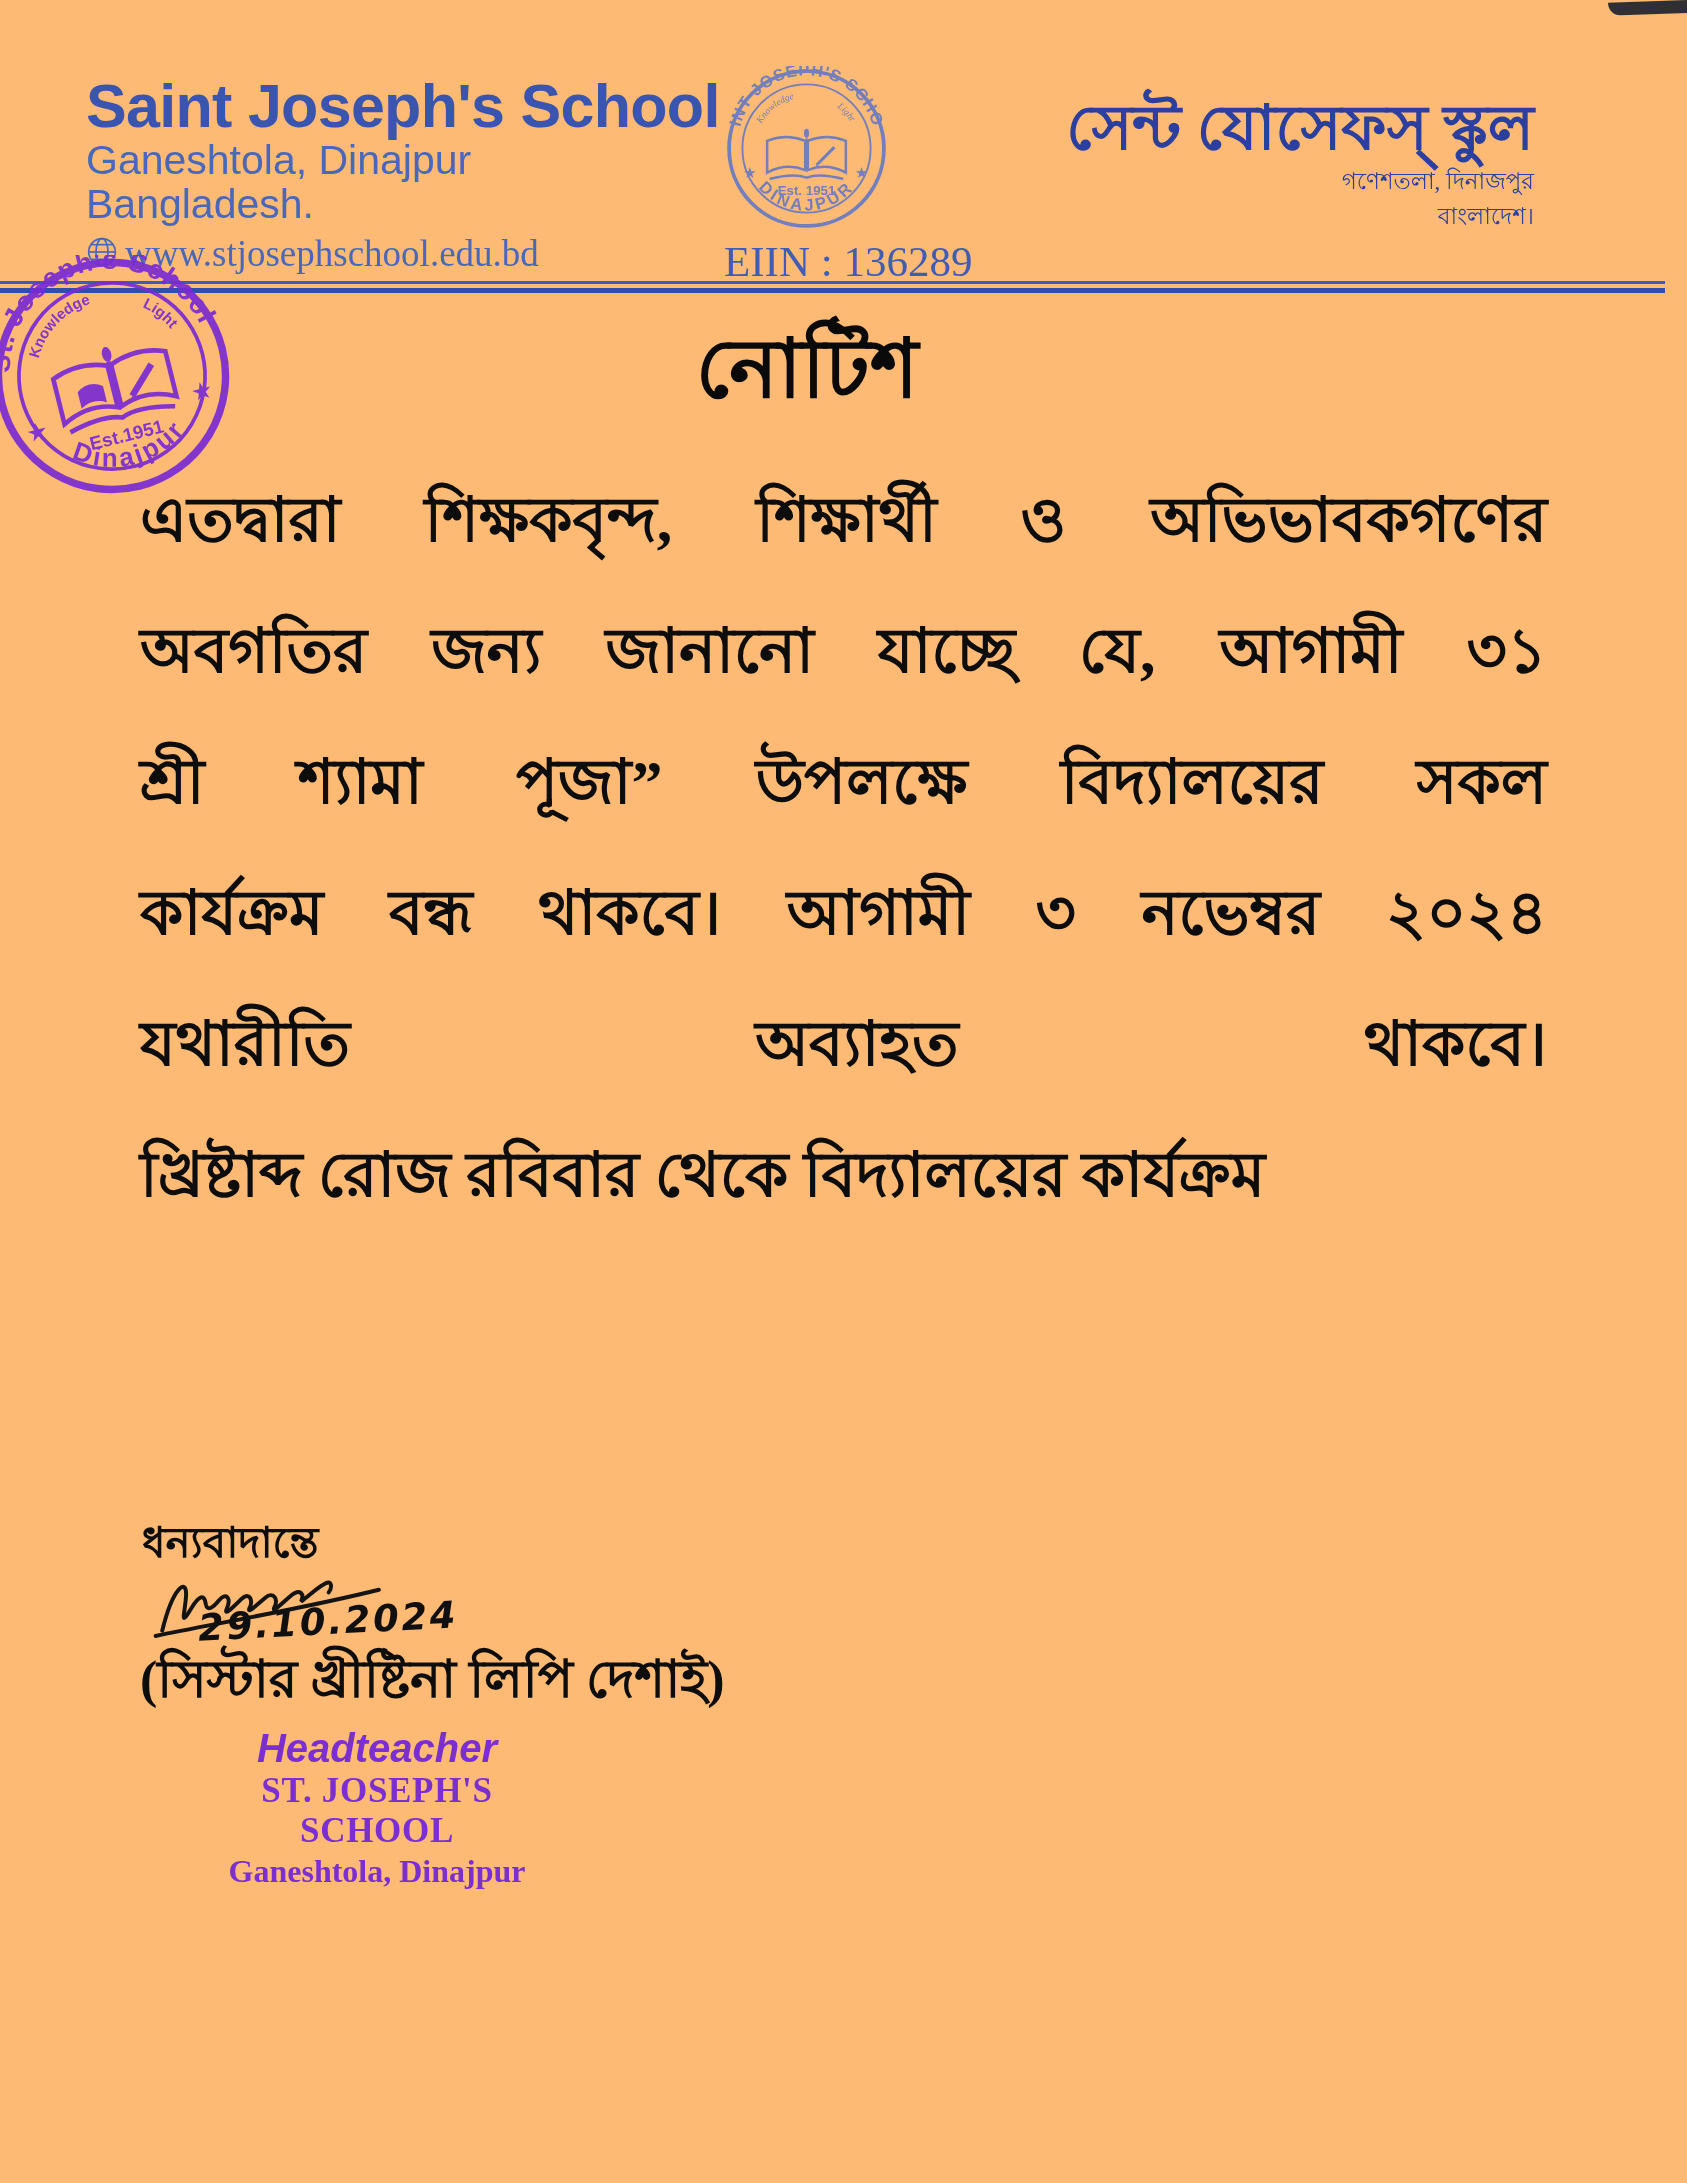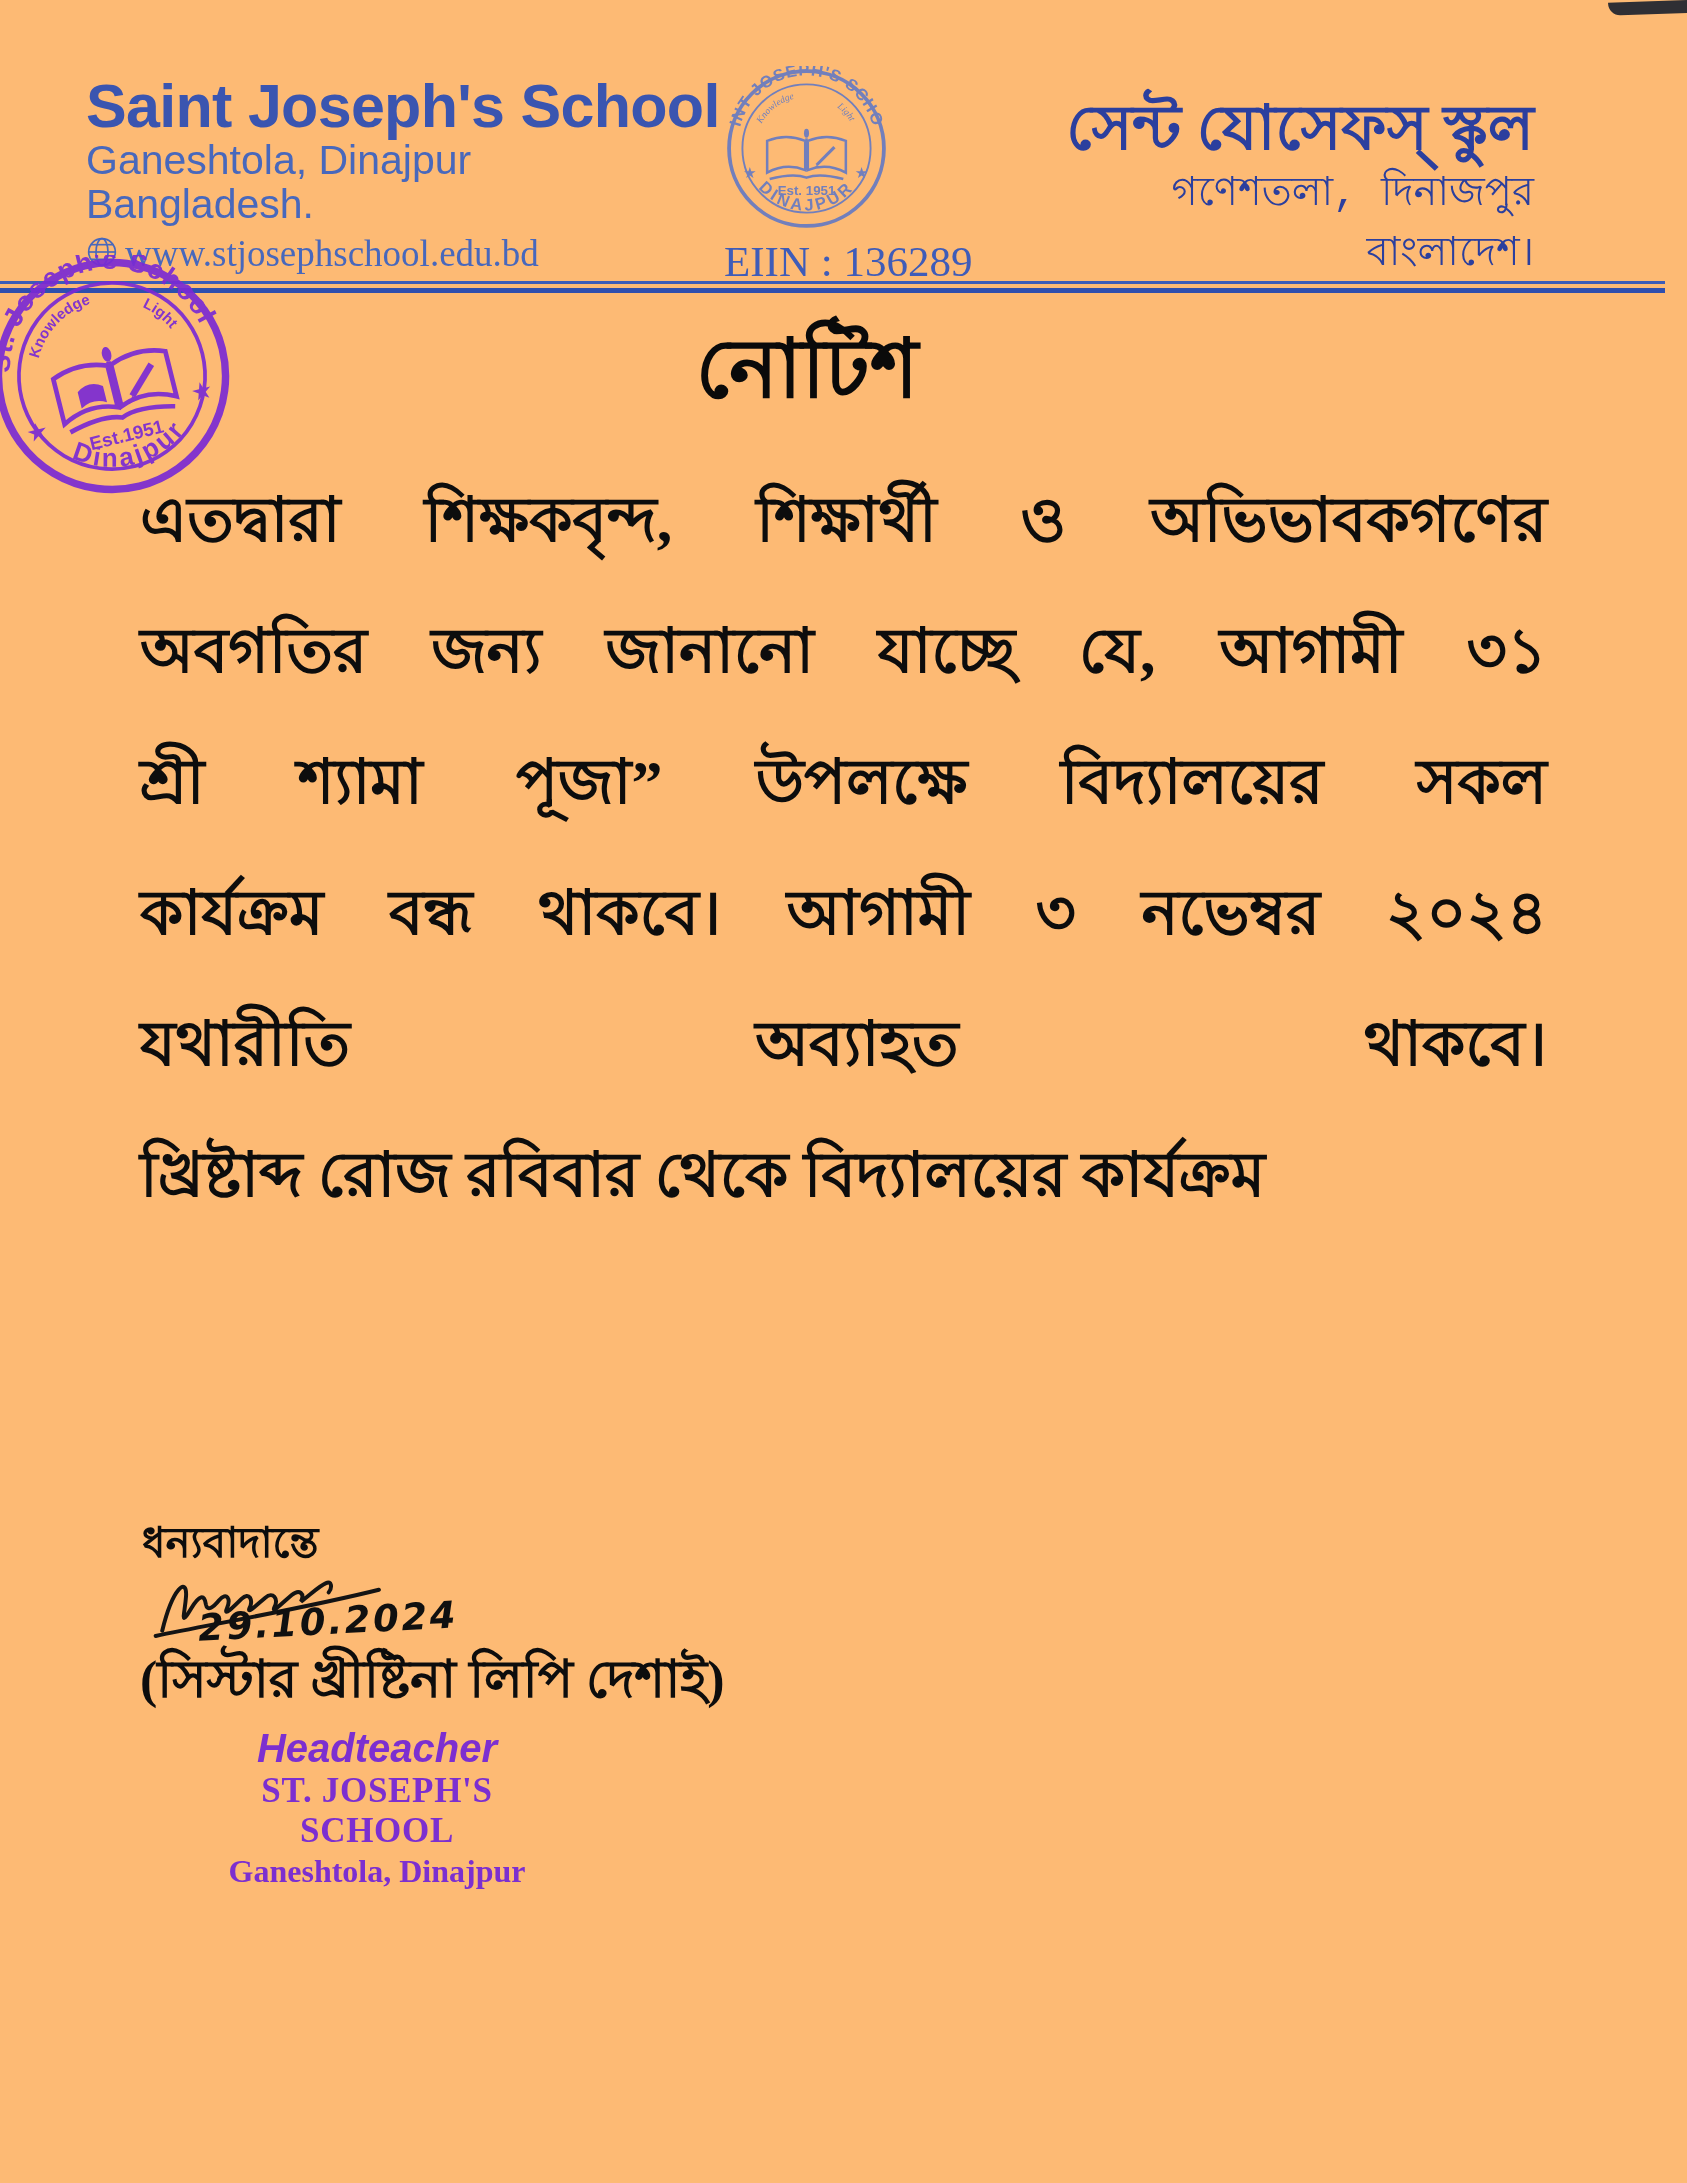--- a/index.html
+++ b/index.html
@@ -33,21 +33,21 @@
   .header-logo{ position:absolute; left:724px; top:66px; width:165px; text-align:center; }
   .eiin{
     font-family:"Liberation Serif", serif; font-size:43px; color:#3f5cb8;
     margin-top:4px; white-space:nowrap;
   }
   .header-right{ position:absolute; right:153px; top:91px; text-align:right; color:#2b3f9e; }
   .school-name-bn{
     font-family:"Liberation Serif", serif;
     font-weight:bold; font-size:62px; line-height:1.2; white-space:nowrap;
   }
-  .addr-bn{ font-family:Liberation Mono, monospace; font-size:40px; line-height:1.5; white-space:nowrap; }
+  .addr-bn{ font-family:Liberation Serif, serif; font-size:23px; line-height:1.5; white-space:nowrap; }
   
   .separator{ position:absolute; left:0; top:281px; width:1665px; }
   .separator .l1{ height:2.6px; background:#3b5cb8; }
   .separator .l2{ height:4.6px; background:#2f4fae; margin-top:4.6px; }
   
   .stamp-top-left{
     position:absolute; left:-9.3px; top:255px; width:242px; height:242px;
     filter:blur(0.3px); opacity:0.92; z-index:5;
   }
   .stamp-bottom{

